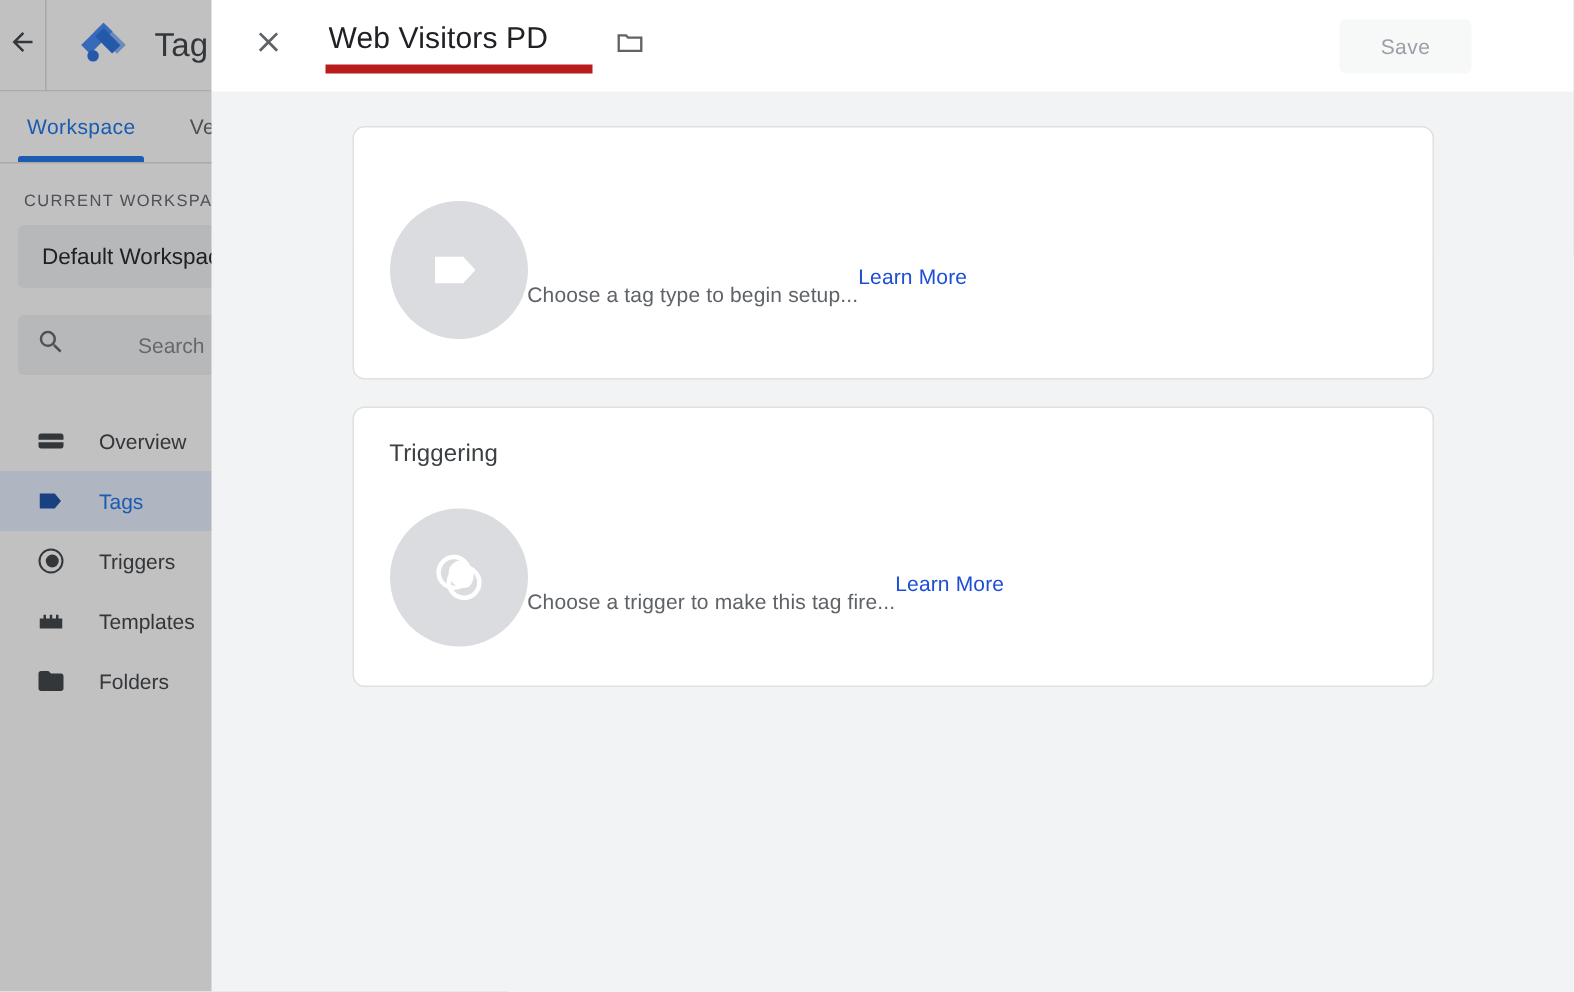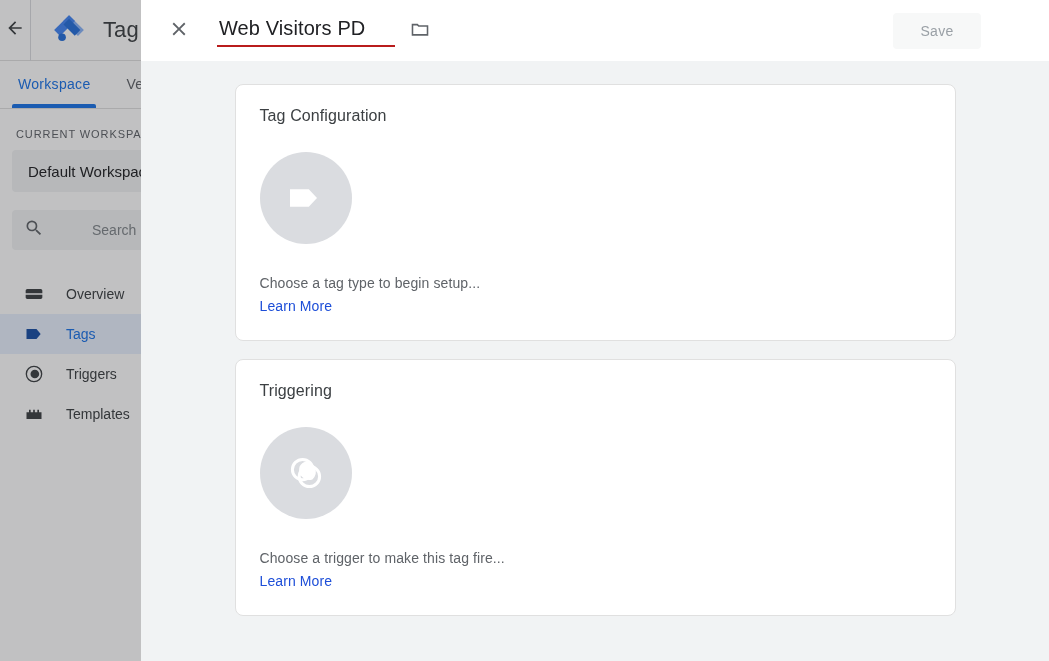--- a/index.html
+++ b/index.html
@@ -179,21 +179,21 @@
   }
   .title-wrap {
     margin-left: 22px;
     display: flex;
     align-items: center;
   }
   .title-input {
     font-size: 20px;
     color: #202124;
     border: none;
-    border-bottom: 2px solid #b91c1c;
+    border-bottom: 6px solid #b91c1c;
     background: transparent;
     outline: none;
     padding: 2px 2px 5px 2px;
     width: 178px;
     font-family: "Liberation Sans", sans-serif;
     letter-spacing: 0.1px;
   }
   .folder-btn {
     margin-left: 12px;
     width: 26px; height: 26px;
@@ -238,21 +238,22 @@
     border-radius: 8px;
     padding: 22px 24px 26px 24px;
   }
   .card-title {
     font-size: 16px;
     color: #3c4043;
     letter-spacing: 0.1px;
   }
   .card-empty {
     display: flex;
-    flex-direction: column;
+    flex-direction: row;
+    align-items: center;
     padding-top: 27px;
   }
   .empty-circle {
     width: 92px; height: 92px;
     border-radius: 50%;
     background: #dadce0;
     display: flex;
     align-items: center;
     justify-content: center;
   }
@@ -355,20 +356,28 @@
 
       <div class="nav-item">
         <span class="nav-icon">
           <svg width="20" height="20" viewBox="0 0 24 24">
               <path fill="#3c4043" d="M3 10h3V7h2v3h3V7h2v3h3V7h2v3h3v8H3z"></path>
             </svg>
         </span>
         <span>Templates</span>
       </div>
 
+      <div class="nav-item">
+        <span class="nav-icon">
+          <svg width="20" height="20" viewBox="0 0 24 24">
+              <path fill="#3c4043" d="M10 4H4c-1.1 0-2 .9-2 2v12c0 1.1.9 2 2 2h16c1.1 0 2-.9 2-2V8c0-1.1-.9-2-2-2h-8l-2-2z"></path>
+            </svg>
+        </span>
+        <span>Folders</span>
+      </div>
 
 
     </div>
   </div>
 </div>
 
 <div id="scrim"></div>
 
 <div id="tag-modal">
 
@@ -399,21 +408,20 @@
     <div class="more-btn">
       <span>
         <span class="dot"></span><span class="dot"></span><span class="dot"></span>
       </span>
     </div>
   </div>
 
   <div class="modal-body">
 
     <div class="card">
-      <div class="card-title">Tag Configuration</div>
       <div class="card-empty">
         <div class="empty-circle">
           <svg width="48" height="48" viewBox="0 0 24 24">
               <path fill="#ffffff" d="M4 7.6h9.4l4.1 4.4-4.1 4.4H4z"></path>
             </svg>
         </div>
         <div class="empty-hint">Choose a tag type to begin setup...</div>
         <a class="learn-more" href="#">Learn More</a>
       </div>
     </div>

